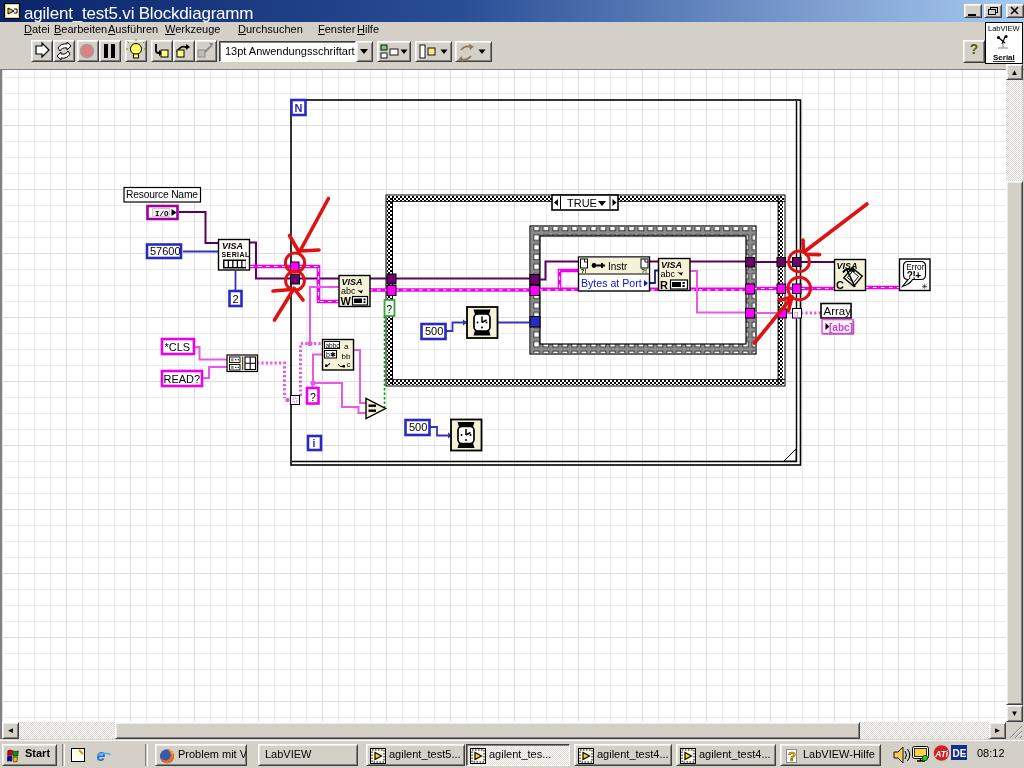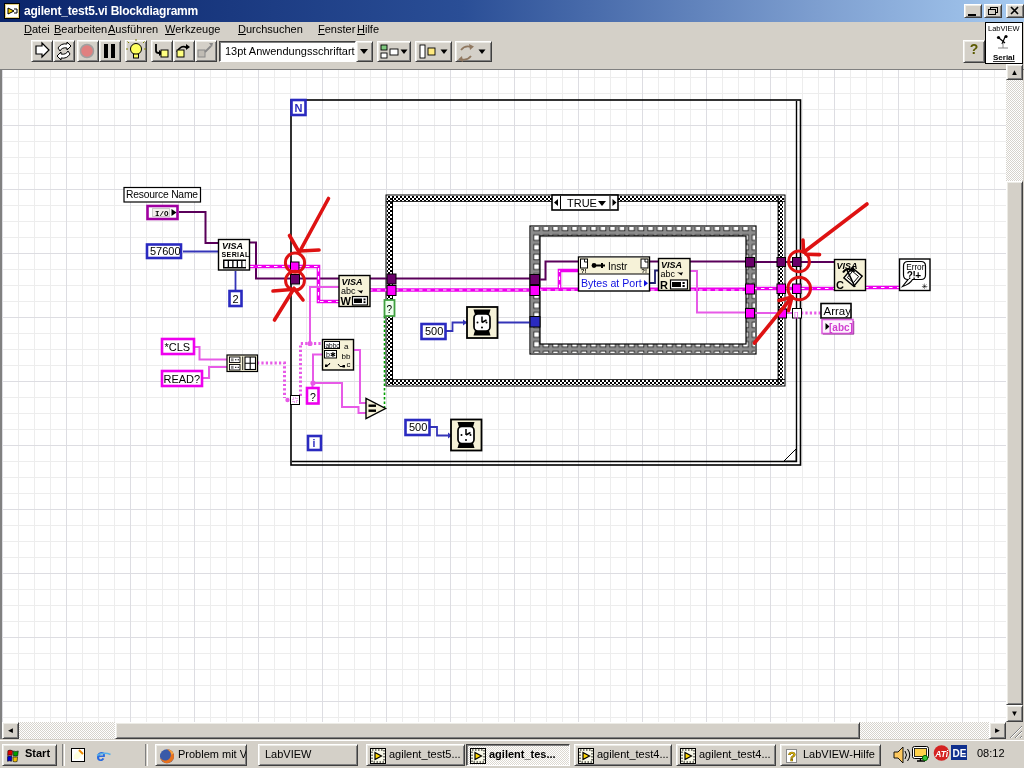--- a/index.html
+++ b/index.html
@@ -2,21 +2,21 @@
 <html><head>
 <meta charset="utf-8">
 <style>
   html,body{margin:0;padding:0;width:1024px;height:768px;overflow:hidden;
     font-family:"Liberation Sans",sans-serif;background:#D4D0C8;position:relative;}
   *{box-sizing:border-box;}
   .abs{position:absolute;}
   
   #titlebar{left:0;top:0;width:1024px;height:22px;
     background:linear-gradient(90deg,#0A246A 0%,#2A4E96 45%,#7E9FD0 80%,#A6CAF0 100%);}
-  #titletext{left:24px;top:4px;color:#fff;font-size:12px;font-weight:bold;letter-spacing:-0.2px;}
+  #titletext{left:24px;top:4px;color:#fff;font-size:17px;font-weight:normal;letter-spacing:-0.2px;}
   .tbtn{width:18px;height:14px;top:4px;background:#D4D0C8;
     border:1px solid #404040;border-top-color:#fff;border-left-color:#fff;
     box-shadow:inset 1px 1px 0 #ecebe5,inset -1px -1px 0 #808080;
     font-size:10px;text-align:center;line-height:12px;color:#000;}
   
   #menubar{left:0;top:22px;width:1024px;height:15px;background:#D4D0C8;font-size:11px;color:#000;}
   #menubar span{position:absolute;top:1px;}
   
   #toolbar{left:0;top:37px;width:1024px;height:33px;background:#D4D0C8;
     border-bottom:1px solid #808080;}
@@ -39,21 +39,21 @@
     font-size:8px;line-height:15px;text-align:center;color:#000;}
   .sb-thumb{background:#D4D0C8;border:1px solid #404040;border-top-color:#fff;border-left-color:#fff;
     box-shadow:inset 1px 1px 0 #ecebe5,inset -1px -1px 0 #808080;}
   
   #taskbar{left:0;top:740px;width:1024px;height:28px;background:#D4D0C8;border-top:1px solid #fff;}
   .task{position:absolute;top:744px;height:22px;background:#D4D0C8;font-size:11px;color:#000;
     border:1px solid #404040;border-top-color:#fff;border-left-color:#fff;
     box-shadow:inset 1px 1px 0 #ecebe5,inset -1px -1px 0 #808080;
     white-space:nowrap;overflow:hidden;padding:3px 2px 0 3px;}
   .task.active{background:repeating-conic-gradient(#fff 0% 25%,#dcd8d0 0% 50%) 0 0/2px 2px;border:1px solid #fff;border-top-color:#404040;border-left-color:#404040;
-    box-shadow:inset 1px 1px 0 #808080;font-weight:bold;}
+    box-shadow:inset 1px 1px 0 #808080;font-weight:normal;}
   .ticon{display:inline-block;width:16px;height:16px;vertical-align:top;margin-right:3px;}
 </style>
 </head>
 <body>
 
 <div id="titlebar" class="abs"></div>
 <svg class="abs" style="left:4px;top:3px" width="16" height="16">
   <rect x="0.5" y="0.5" width="15" height="15" fill="#fff" stroke="#000"></rect>
   <rect x="1.5" y="1.5" width="13" height="13" fill="none" stroke="#c8a000" stroke-dasharray="1 1"></rect>
   <path d="M4 5 L10 8 L4 11 Z" fill="#f4d000" stroke="#000" stroke-width="1"></path>

